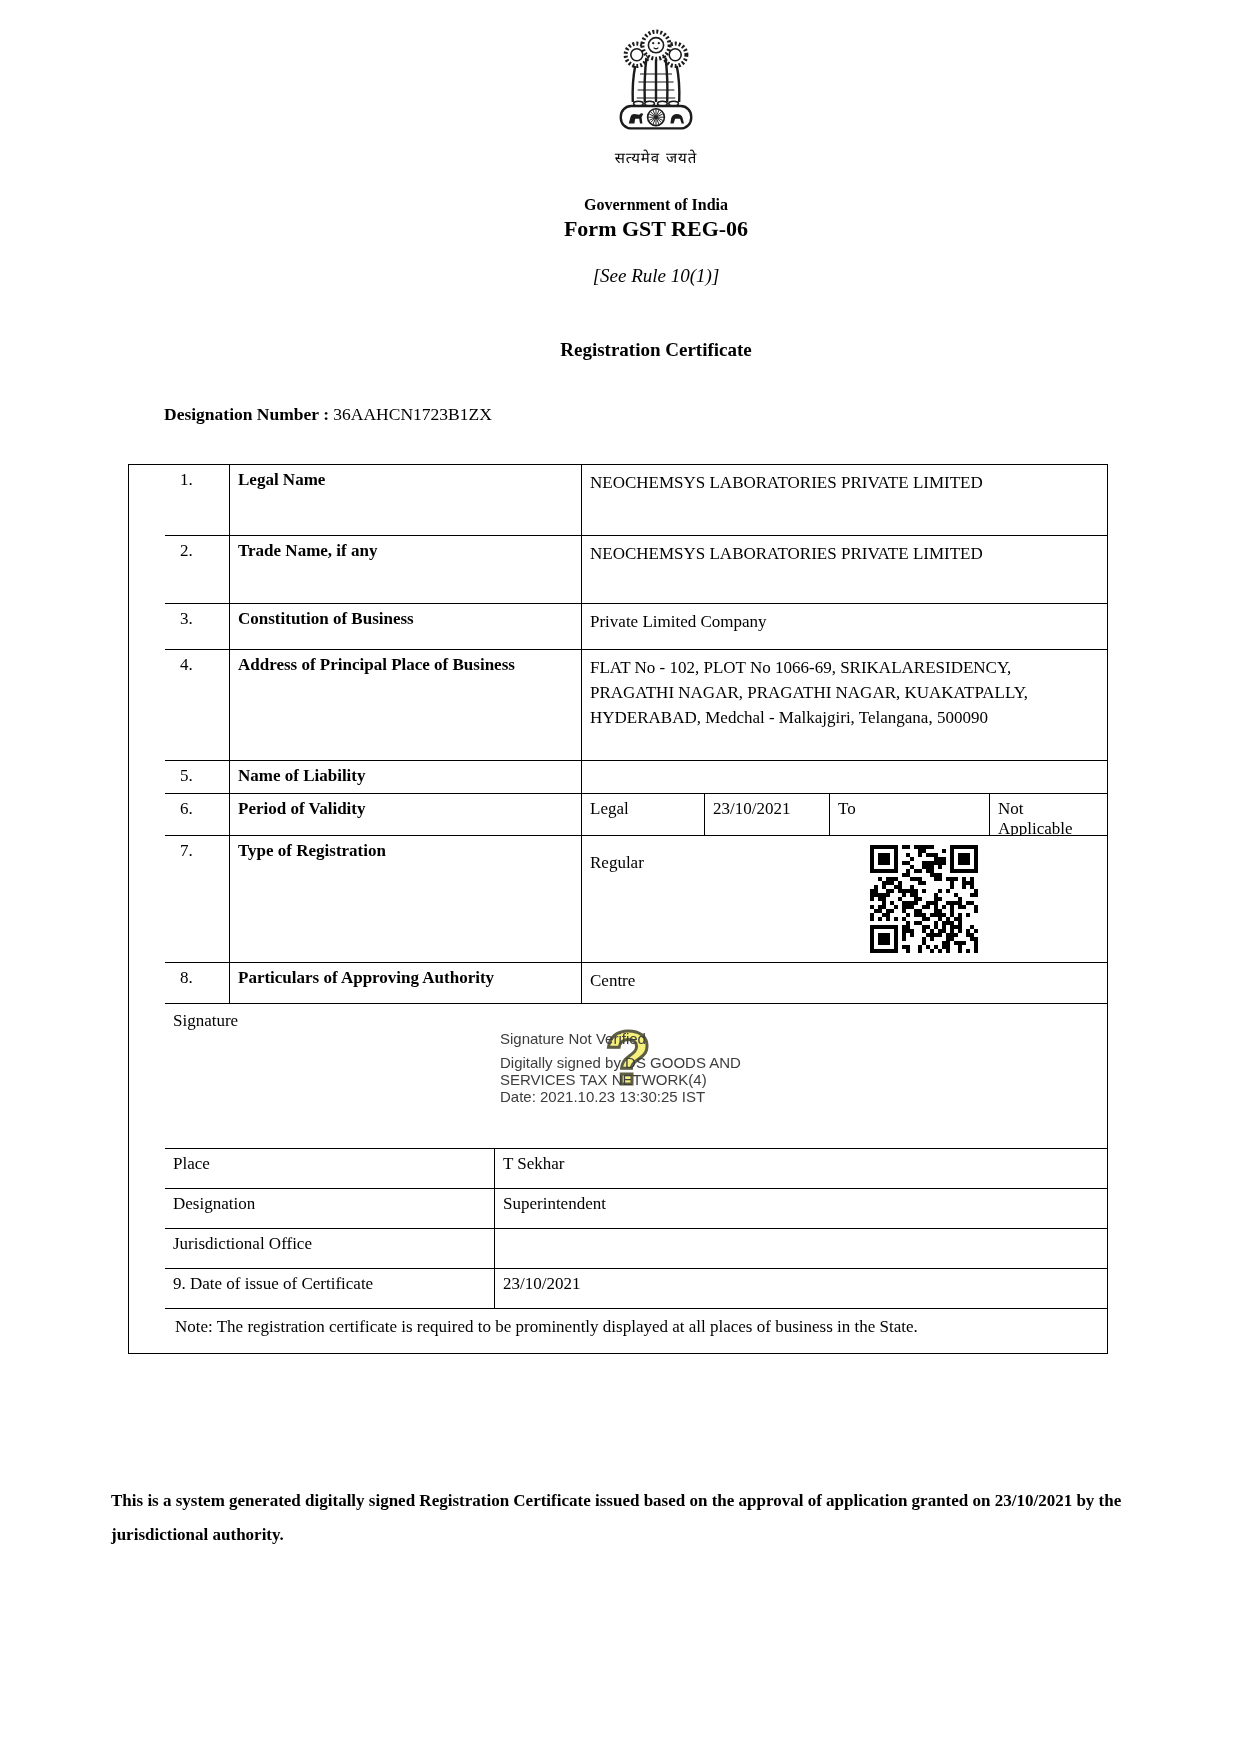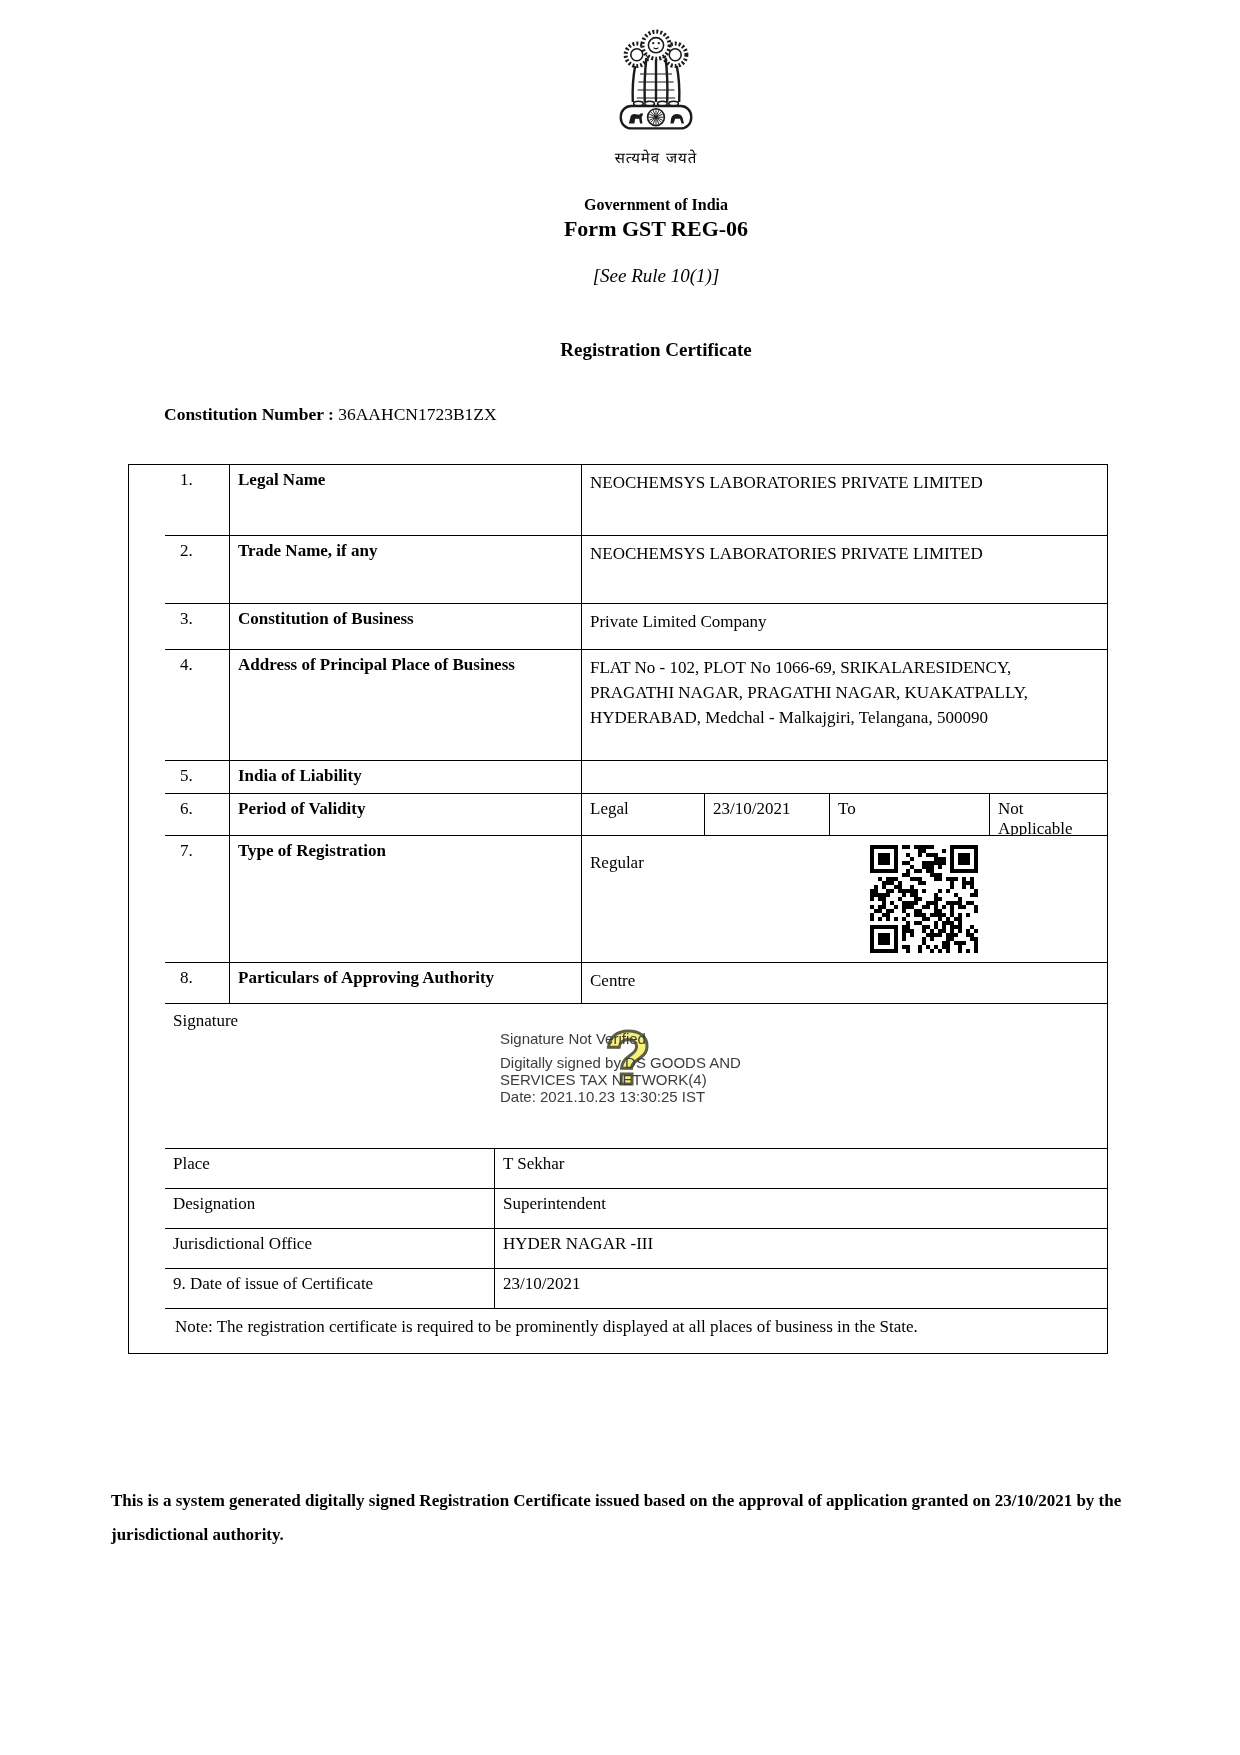--- a/index.html
+++ b/index.html
@@ -119,21 +119,21 @@
     </svg>
   </div>
 
   <div class="abs center-line motto">सत्यमेव जयते</div>
   <div class="abs center-line gov-title">Government of India</div>
   <div class="abs center-line form-title">Form GST REG-06</div>
   <div class="abs center-line rule-ref">[See Rule 10(1)]</div>
   <div class="abs center-line doc-title">Registration Certificate</div>
 
   <div class="abs regline">
-    <span class="lbl">Constitution Number :</span>
+    <span class="lbl">Designation Number :</span>
     <span>36AAHCN1723B1ZX</span>
   </div>
 
   <div class="abs gst-table">
 
     <div class="trow h71">
       <div class="cell c-num">1.</div>
       <div class="cell c-label">Legal Name</div>
       <div class="cell c-value">NEOCHEMSYS LABORATORIES PRIVATE LIMITED</div>
     </div>
@@ -151,21 +151,21 @@
     </div>
 
     <div class="trow h111">
       <div class="cell c-num">4.</div>
       <div class="cell c-label">Address of Principal Place of Business</div>
       <div class="cell c-value">FLAT No - 102, PLOT No 1066-69, SRIKALARESIDENCY, PRAGATHI NAGAR, PRAGATHI NAGAR, KUAKATPALLY, HYDERABAD, Medchal - Malkajgiri, Telangana, 500090</div>
     </div>
 
     <div class="trow h33">
       <div class="cell c-num">5.</div>
-      <div class="cell c-label">India of Liability</div>
+      <div class="cell c-label">Name of Liability</div>
       <div class="cell c-value"></div>
     </div>
 
     <div class="trow h42">
       <div class="cell c-num">6.</div>
       <div class="cell c-label">Period of Validity</div>
       <div class="cell sub w123">Legal</div>
       <div class="cell sub w125">23/10/2021</div>
       <div class="cell sub w160">To</div>
       <div class="cell sub-last">Not Applicable</div>
@@ -453,21 +453,20 @@
     <div class="trow h40">
       <div class="cell o-label">Place</div>
       <div class="cell o-value">T Sekhar</div>
     </div>
     <div class="trow h40">
       <div class="cell o-label">Designation</div>
       <div class="cell o-value">Superintendent</div>
     </div>
     <div class="trow h40">
       <div class="cell o-label">Jurisdictional Office</div>
-      <div class="cell o-value">HYDER NAGAR -III</div>
     </div>
     <div class="trow h40">
       <div class="cell o-label">9. Date of issue of Certificate</div>
       <div class="cell o-value">23/10/2021</div>
     </div>
 
     <div class="trow h44">
       <div class="cell note-cell">Note: The registration certificate is required to be prominently displayed at all places of business in the State.</div>
     </div>
 

